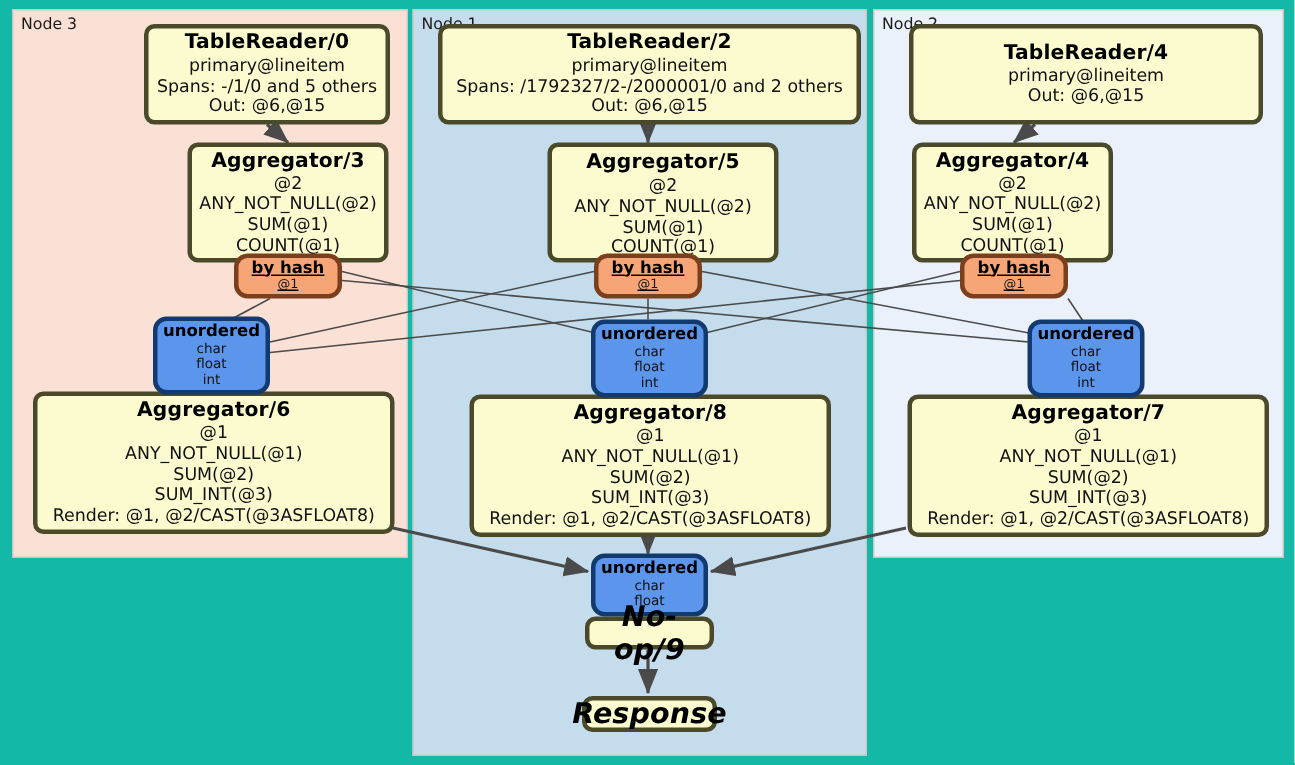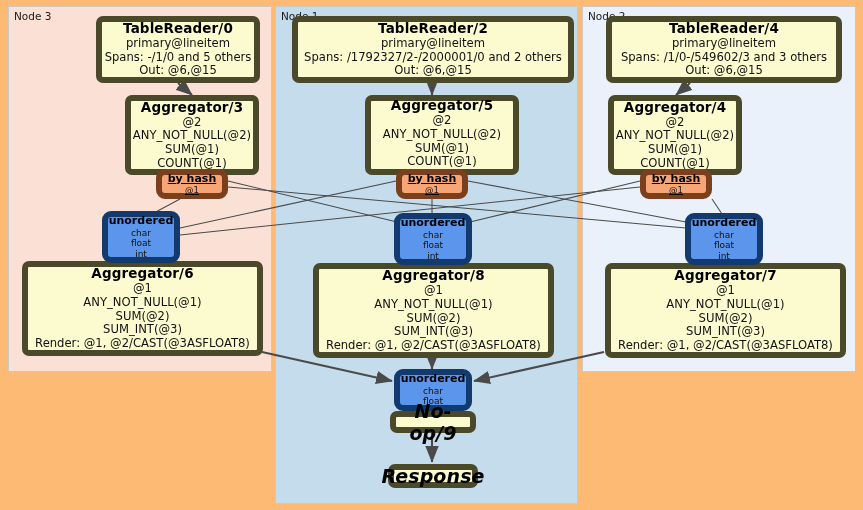--- a/index.html
+++ b/index.html
@@ -7,21 +7,21 @@
     padding: 0;
     background: #ffffff;
   }
   body {
     font-family: "DejaVu Sans", "Liberation Sans", sans-serif;
   }
   #canvas {
     position: relative;
     width: 863px;
     height: 510px;
-    background: #fdba74;
+    background: #14b8a6;
     overflow: hidden;
   }
 
   
   .region {
     position: absolute;
     box-sizing: border-box;
     border: 1px solid #c9c9c9;
   }
   .region-label {
@@ -44,21 +44,21 @@
 
   
   .node {
     position: absolute;
     box-sizing: border-box;
     display: flex;
     flex-direction: column;
     align-items: center;
     justify-content: center;
     text-align: center;
-    border: 6px solid #15803d;
+    border: 3px solid #15803d;
     border-radius: 7px;
     line-height: 1.18;
   }
 
   .proc {
     background: #fbfbcf;
     border-color: #4a4a2a;
     border-radius: 7px;
   }
   .proc .title {
@@ -223,21 +223,20 @@
       </div>
       <div class="node proc small-proc z-mid" style="left: 390px; top: 411px; width: 86px; height: 22px;">
         <div class="title">No-op/9</div>
       </div>
       <div class="node proc small-proc z-mid" style="left: 388px; top: 464px; width: 90px; height: 24px;">
         <div class="title">Response</div>
       </div>
       <div class="node proc z-low" style="left: 606px; top: 16px; width: 236px; height: 67px;">
         <div class="title">TableReader/4</div>
         <div class="line">primary@lineitem</div>
-        <div class="line">Spans: /1/0-/549602/3 and 3 others</div>
         <div class="line">Out: @6,@15</div>
       </div>
       <div class="node proc z-low" style="left: 608px; top: 95px; width: 134px; height: 80px;">
         <div class="title">Aggregator/4</div>
         <div class="line">@2</div>
         <div class="line">ANY_NOT_NULL(@2)</div>
         <div class="line">SUM(@1)</div>
         <div class="line">COUNT(@1)</div>
       </div>
       <div class="node router z-high" style="left: 640px; top: 169px; width: 72px; height: 30px;">

